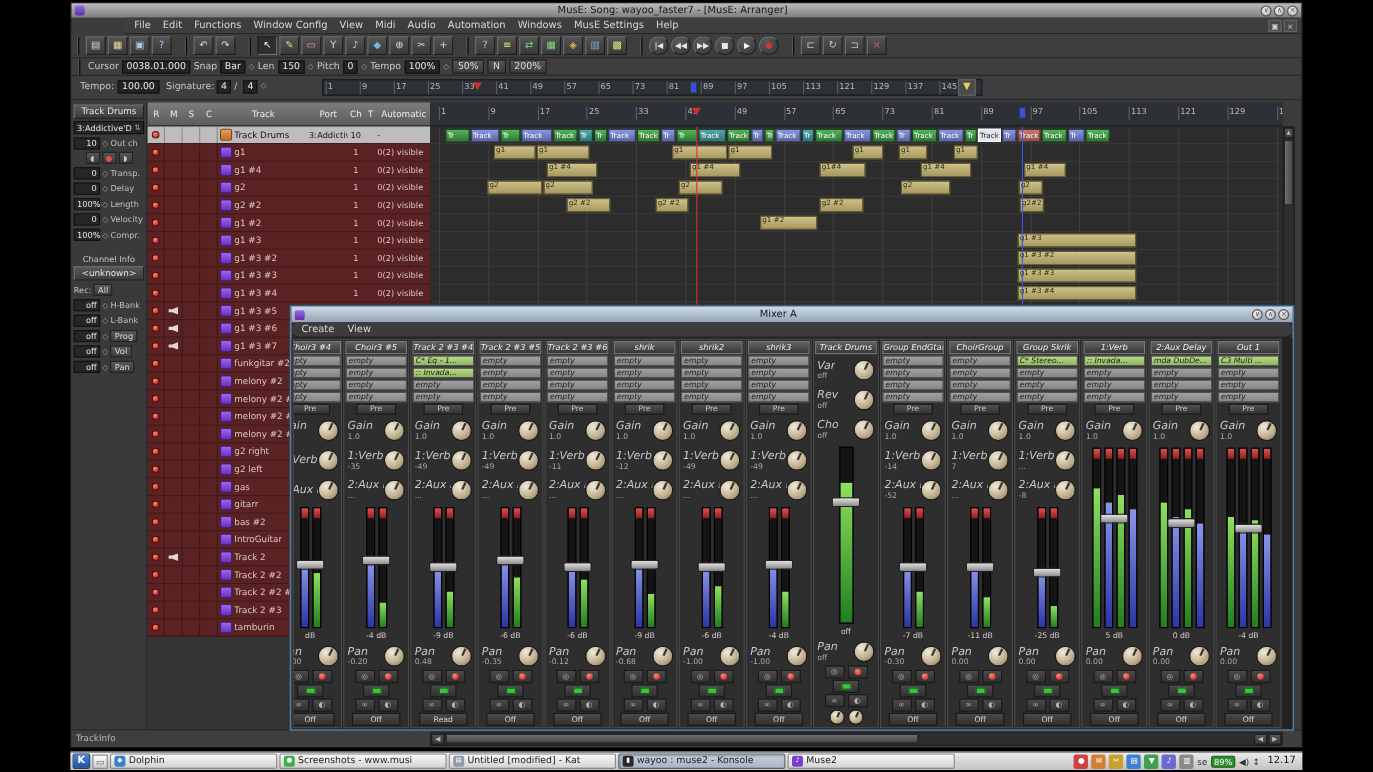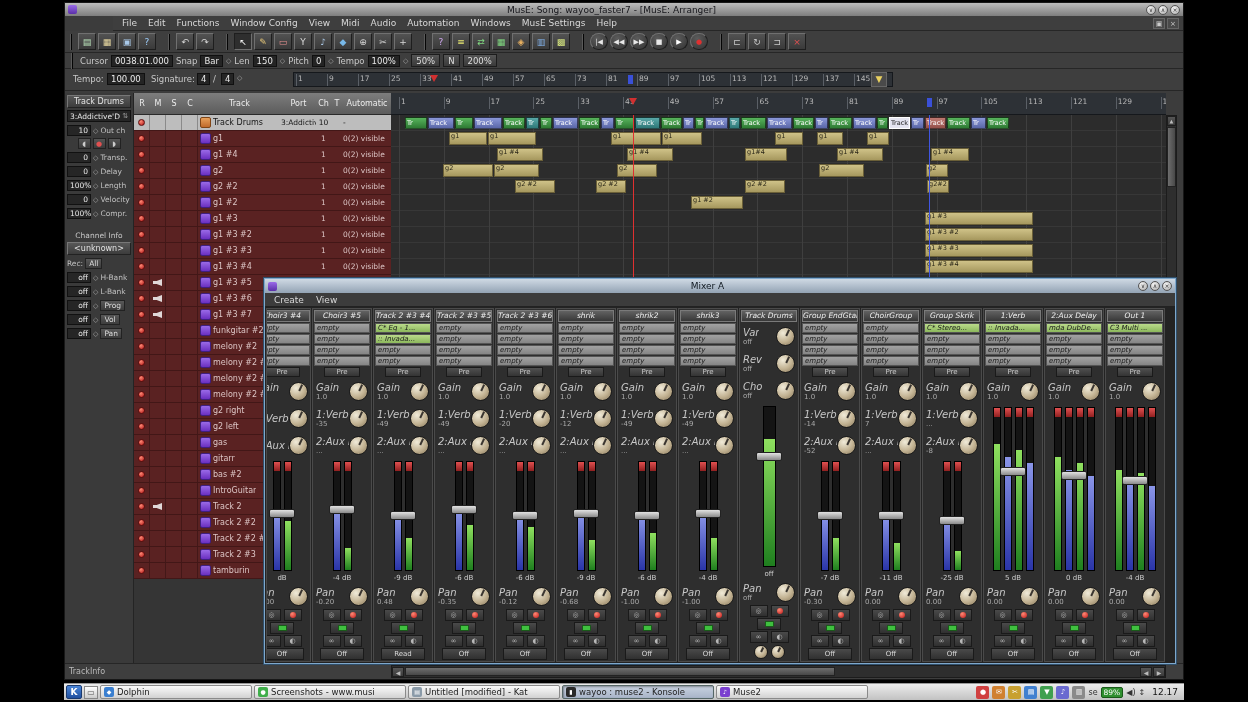--- a/index.html
+++ b/index.html
@@ -73,21 +73,21 @@
 .sarrow{position:absolute;left:0;width:9px;height:10px;background:linear-gradient(#565656,#3a3a3a);border:1px solid #1e1e1e;color:#bbb;font-size:5px;text-align:center;line-height:9px;}
 .vthumb{position:absolute;left:0;top:11px;width:9px;height:60px;background:linear-gradient(90deg,#6e6e6e,#484848);border:1px solid #222;}
 .bottom-row{position:absolute;left:0;top:660px;width:1118px;height:16px;background:#3e3e3e;border-top:1px solid #262626;font-size:8px;color:#b8b8b8;}
 .binfo{position:absolute;left:4px;top:3px;}
 .hscroll{position:absolute;left:326px;top:1px;width:775px;height:13px;background:#2e2e2e;border:1px solid #1c1c1c;}
 .hthumb{position:absolute;left:13px;top:1px;width:430px;height:9px;background:linear-gradient(#6e6e6e,#484848);border:1px solid #222;}
 .harrow{position:absolute;top:1px;width:12px;height:10px;background:linear-gradient(#565656,#3a3a3a);border:1px solid #1e1e1e;color:#bbb;font-size:6px;text-align:center;line-height:9px;}
 .mixer{position:absolute;left:200px;top:276px;width:912px;height:386px;background:#2a2a2a;border:1px solid #7fa8cc;box-shadow:0 0 0 1px #30506c;z-index:50;display:flex;flex-direction:column;}
 .mx-title{height:14px;background:linear-gradient(#cfd9e4,#93a3b4);display:flex;align-items:center;gap:4px;padding:0 3px;flex:none;}
 .mx-title .tb-title{color:#101820;}
-.mx-menubar{height:14px;background:#3c3c3c;border-bottom:1px solid #222;display:flex;align-items:center;padding:0 4px;gap:2px;flex:none;}
+.mx-menubar{height:14px;background:#3c3c3c;border-bottom:1px solid #222;display:flex;align-items:center;padding:0 4px;gap:2px;flex:none;border-radius:7px;}
 .strips{flex:1;display:flex;gap:1px;padding:1px;background:#232323;overflow:hidden;align-items:stretch;}
 .strip{width:60px;flex:none;background:#2e2e2e;border:1px solid #4a4a4a;overflow:hidden;}
 .strip.clipped{width:45px;}
 .sin{width:58px;height:100%;display:flex;flex-direction:column;gap:1px;padding:1px;}
 .strip.clipped .sin{margin-left:-14px;}
 .slabel{height:12px;flex:none;background:linear-gradient(#626262,#383838);border:1px solid #7a7a7a;color:#eee;font-size:7.5px;font-style:italic;text-align:center;line-height:10px;overflow:hidden;white-space:nowrap;}
 .slots{display:flex;flex-direction:column;gap:1px;flex:none;}
 .slot{height:10px;background:linear-gradient(#a2a2a2,#858585);border:1px solid #555;color:#1a1a1a;font-size:7px;font-style:italic;line-height:8px;padding:0 2px;overflow:hidden;white-space:nowrap;}
 .slot.on{background:linear-gradient(#bada8b,#8cb85c);}
 .prebtn{height:10px;flex:none;background:linear-gradient(#505050,#343434);border:1px solid #1a1a1a;color:#c8c8c8;font-size:7px;text-align:center;line-height:9px;margin:0 10px;}
@@ -1243,21 +1243,21 @@
             <div class="krow">
               <div class="kl">
                 <div class="klbl">Gain</div>
                 <div class="kval">1.0</div>
               </div>
               <div class="knob"></div>
             </div>
             <div class="krow">
               <div class="kl">
                 <div class="klbl">1:Verb</div>
-                <div class="kval">-20</div>
+                <div class="kval">-11</div>
               </div>
               <div class="knob"></div>
             </div>
             <div class="krow">
               <div class="kl">
                 <div class="klbl">2:Aux De</div>
                 <div class="kval">...</div>
               </div>
               <div class="knob"></div>
             </div>

